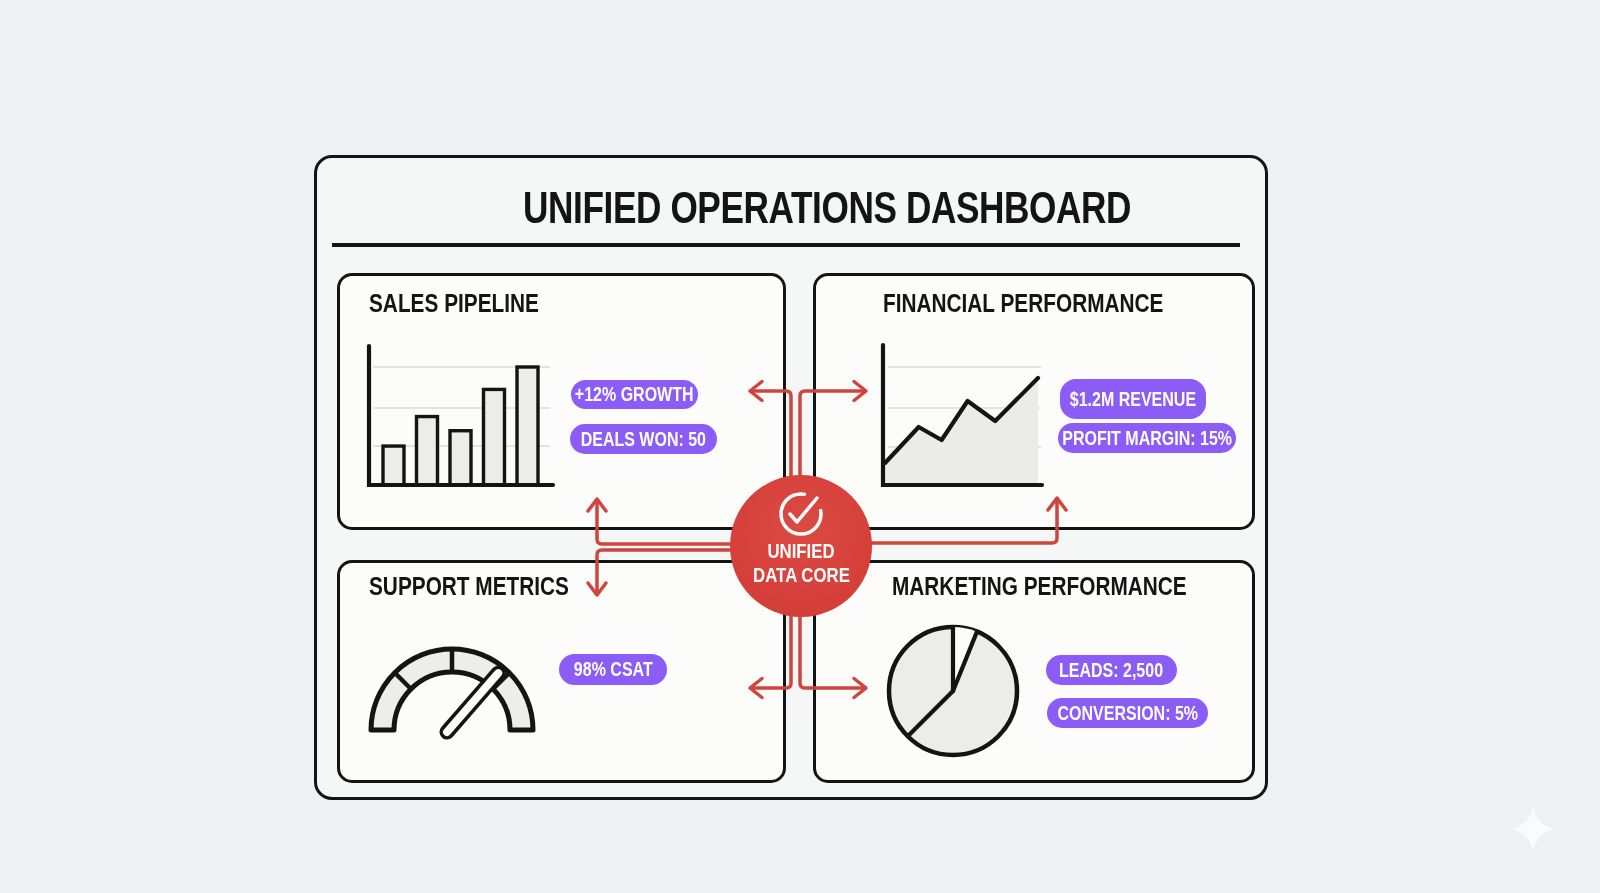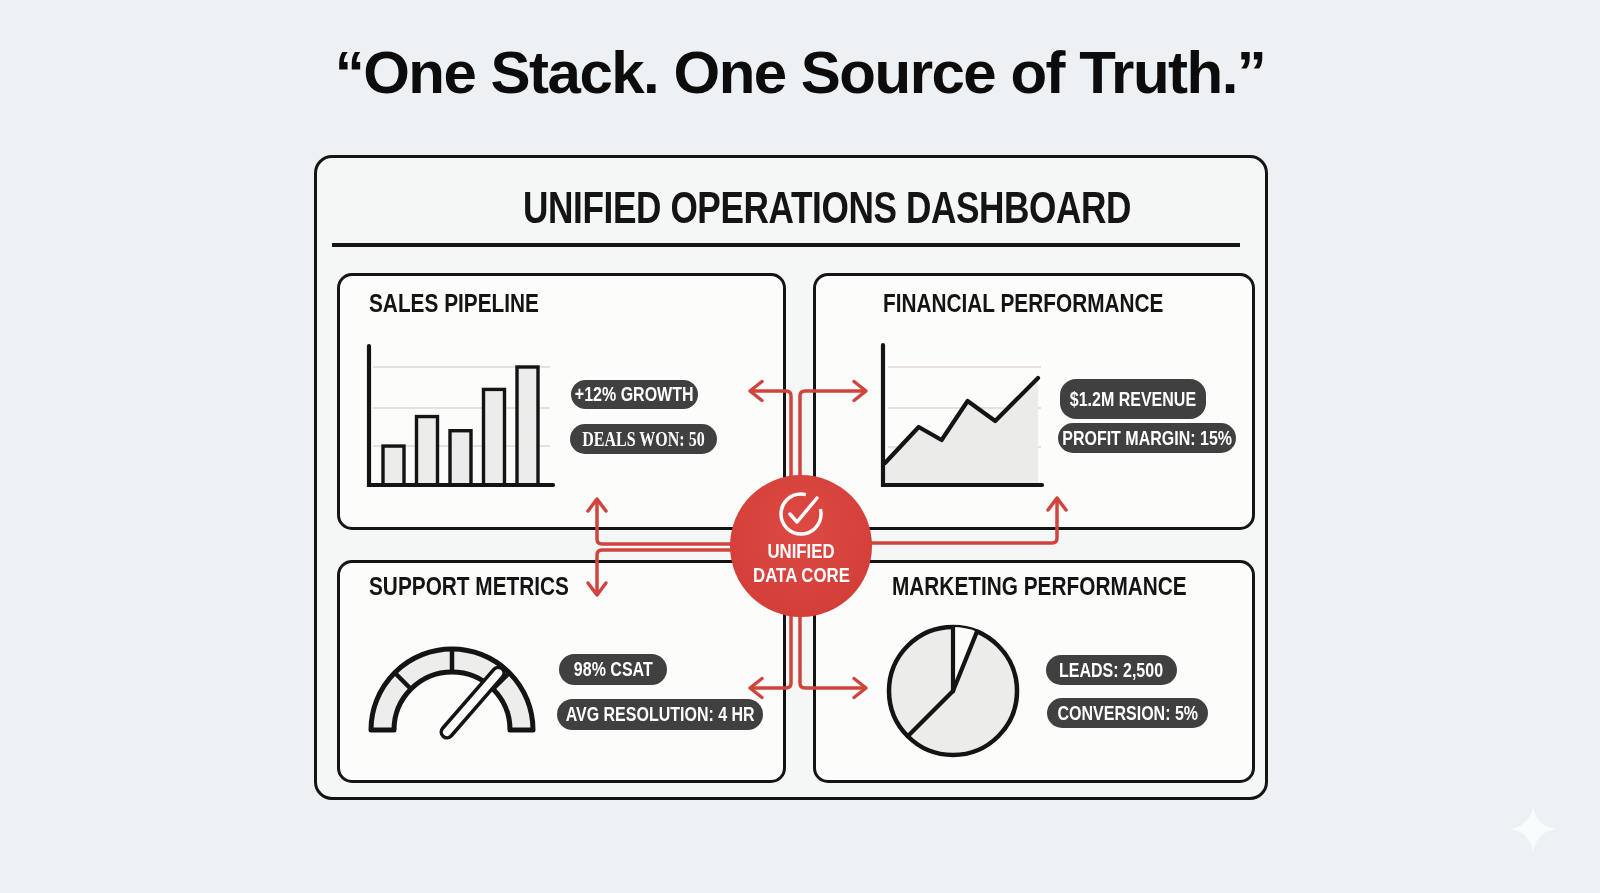--- a/index.html
+++ b/index.html
@@ -29,25 +29,25 @@
   #p-fin h2    {left:67px;top:12px;}
   #p-support h2{left:29px;top:8px;}
   #p-mkt h2    {left:76px;top:8px;}
 
   .chart{position:absolute;}
   #bar-chart  {left:360px;top:338px;}
   #line-chart {left:875px;top:338px;}
   #gauge-chart{left:365px;top:638px;}
   #pie-chart  {left:885px;top:623px;}
 
-  .pill{position:absolute;box-sizing:border-box;background:#404040;border-radius:16px;
+  .pill{position:absolute;box-sizing:border-box;background:#8b5cf6;border-radius:16px;
         display:flex;align-items:center;justify-content:center;color:#fff;
         font-size:20px;font-weight:700;}
   #b-growth    {left:571px;top:380px;width:127px;height:29px;}
-  #b-deals     {left:570px;top:424px;width:147px;height:30px;font-family:Liberation Serif, serif;}
+  #b-deals     {left:570px;top:424px;width:147px;height:30px;}
   #b-revenue   {left:1060px;top:379px;width:146px;height:40px;}
   #b-margin    {left:1058px;top:423px;width:178px;height:30px;}
   #b-csat      {left:559px;top:654px;width:108px;height:31px;}
   #b-resolution{left:557px;top:699px;width:206px;height:31px;}
   #b-leads     {left:1046px;top:655px;width:131px;height:30px;}
   #b-conversion{left:1047px;top:698px;width:161px;height:30px;}
 
   #connectors{position:absolute;left:0;top:0;pointer-events:none;}
 
   #core{position:absolute;left:730px;top:475px;width:142px;height:142px;border-radius:50%;
@@ -55,21 +55,20 @@
   #core .core-line{color:#fff;font-size:21px;font-weight:700;line-height:24px;}
   #core svg{display:block;margin:13px auto 1px;}
 
   #sparkle{position:absolute;left:1510px;top:806px;}
 </style>
 </head>
 <body>
 
 <div id="stage">
 
-  <h1 id="title"><span>“One Stack. One Source of Truth.”</span></h1>
 
   <div id="board"></div>
   <div id="board-title"><span class="cndc">UNIFIED OPERATIONS DASHBOARD</span></div>
   <div id="board-rule"></div>
 
   <section class="panel" id="p-sales">
     <h2><span class="cnd">SALES PIPELINE</span></h2>
   </section>
   <section class="panel" id="p-fin">
     <h2><span class="cnd">FINANCIAL PERFORMANCE</span></h2>
@@ -124,23 +123,20 @@
     </div>
   <div class="pill" id="b-revenue">
       <span class="cndc">$1.2M REVENUE</span>
     </div>
   <div class="pill" id="b-margin">
       <span class="cndc">PROFIT MARGIN: 15%</span>
     </div>
   <div class="pill" id="b-csat">
       <span class="cndc">98% CSAT</span>
     </div>
-  <div class="pill" id="b-resolution">
-      <span class="cndc">AVG RESOLUTION: 4 HR</span>
-    </div>
   <div class="pill" id="b-leads">
       <span class="cndc">LEADS: 2,500</span>
     </div>
   <div class="pill" id="b-conversion">
       <span class="cndc">CONVERSION: 5%</span>
     </div>
 
   <svg id="connectors" width="1600" height="893" viewBox="0 0 1600 893">
     <g stroke="#cf453e" stroke-width="3.5" fill="none" stroke-linecap="round" stroke-linejoin="round">
 

